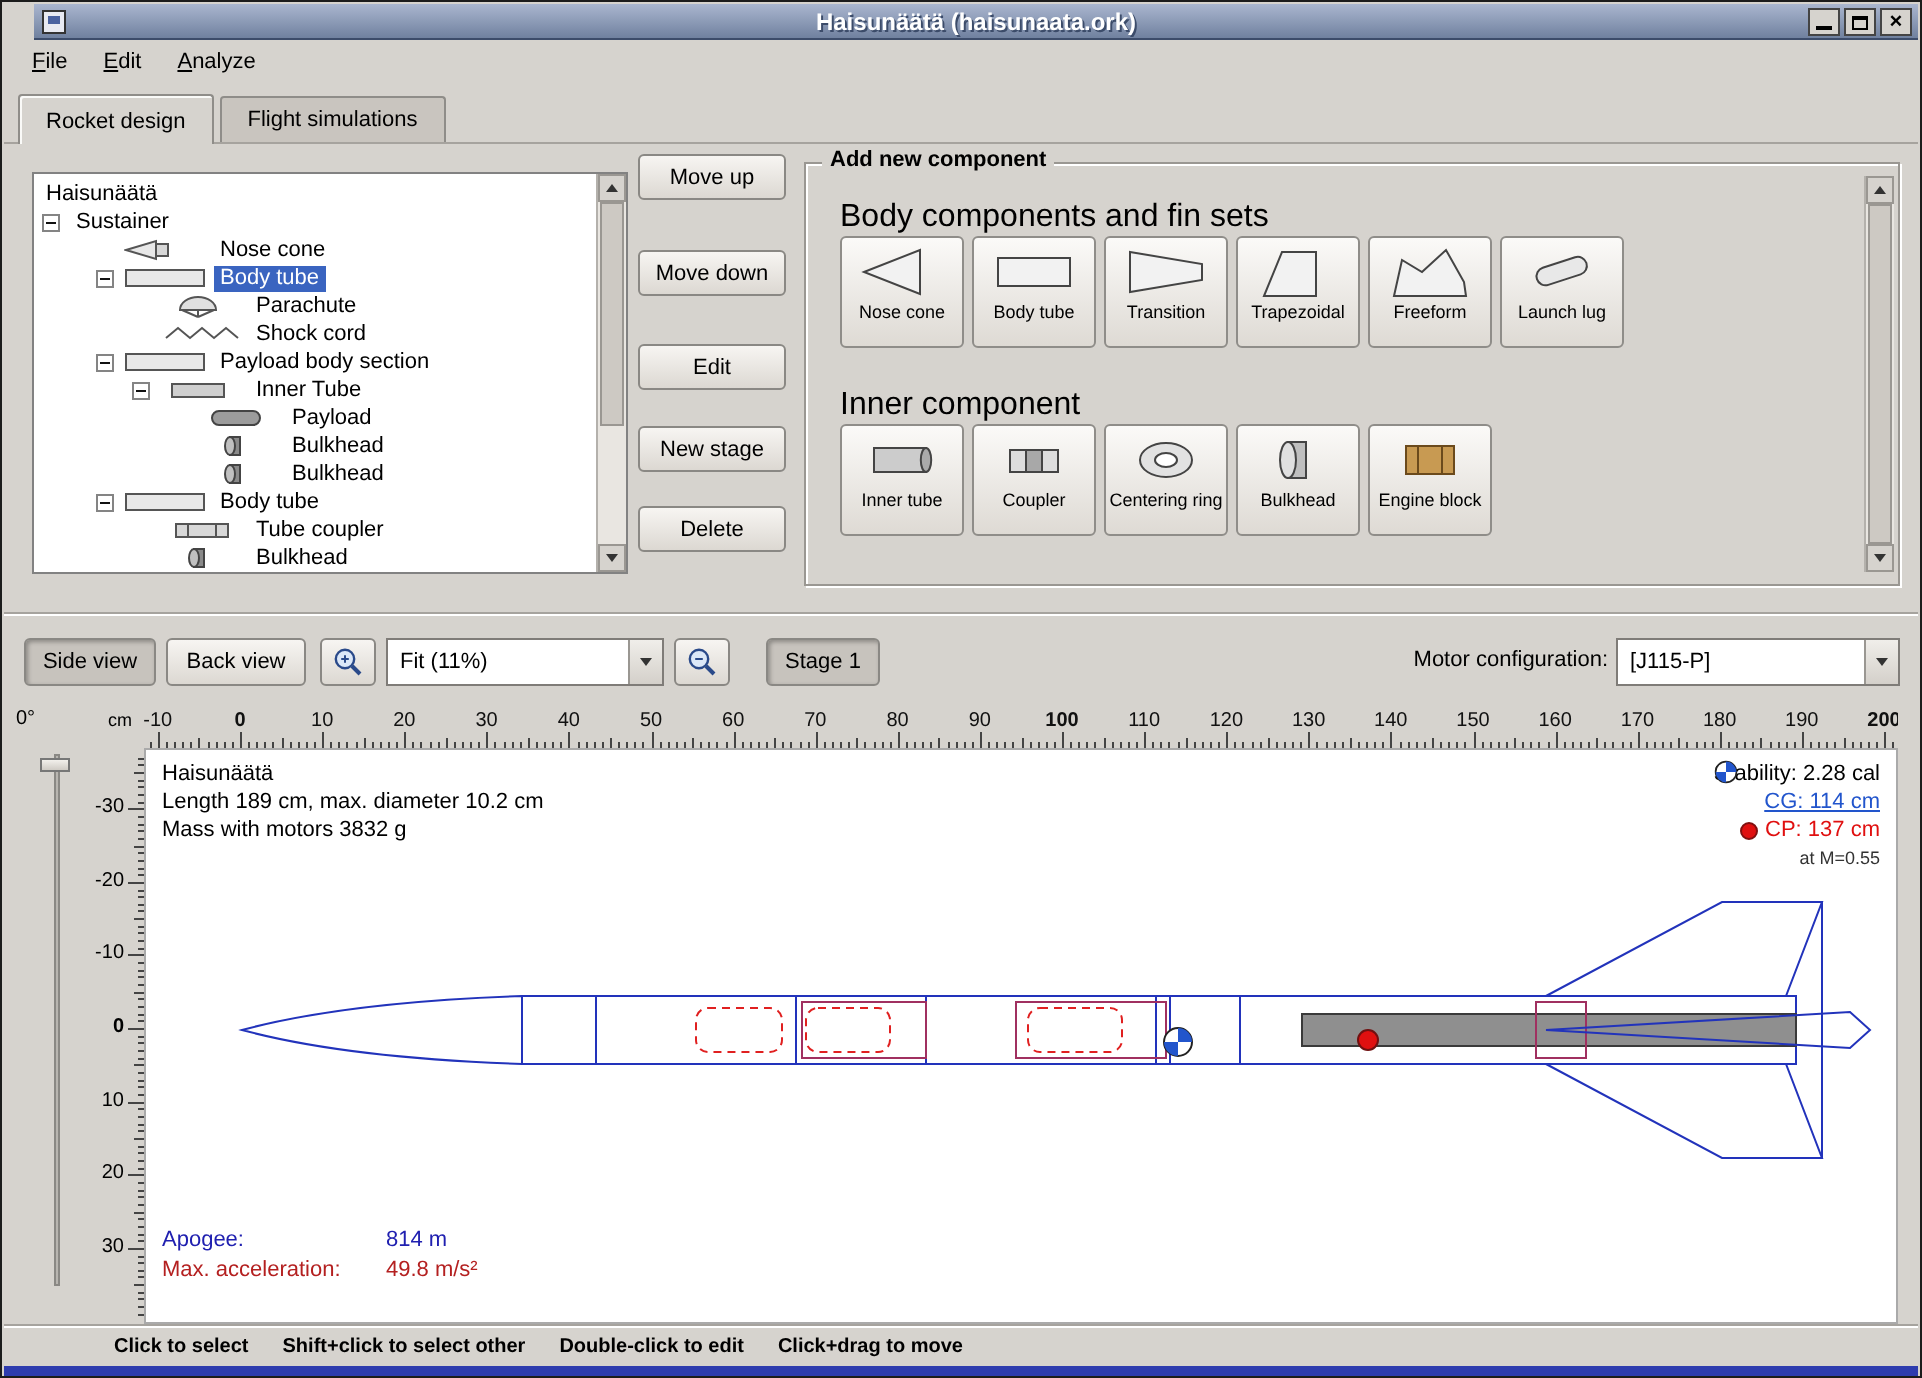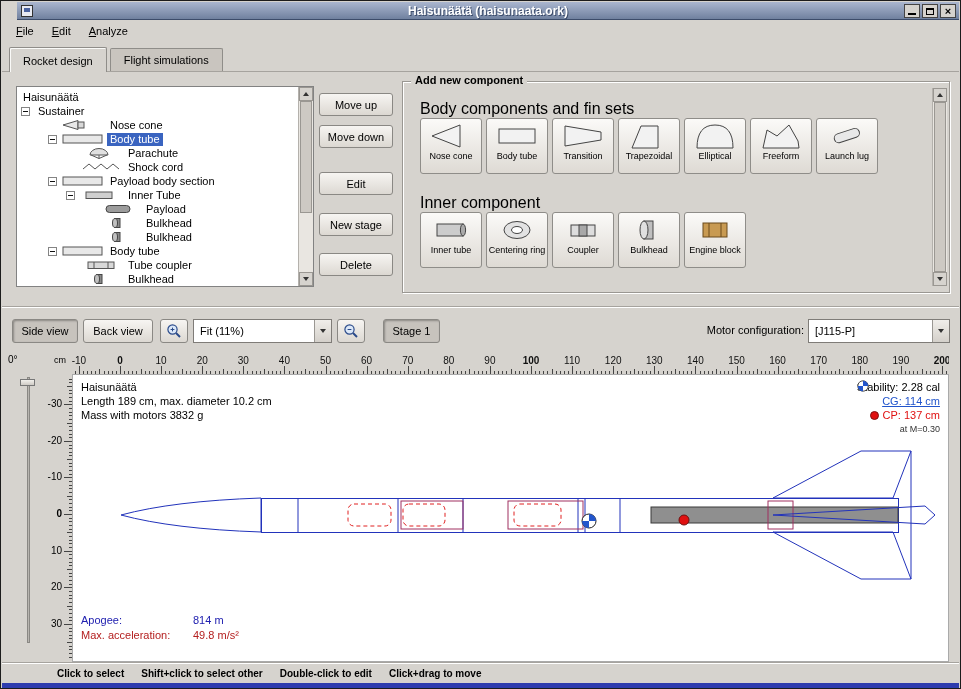--- a/index.html
+++ b/index.html
@@ -47,21 +47,21 @@
   .vscroll{position:absolute;right:0;top:0;bottom:0;width:15px;background:#e9e6e1;border-left:1px solid #b4b1ac;}
   .sb-btn{position:absolute;left:0;right:0;height:14px;background:#d6d3ce;border:1px solid #9a9792;}
   .sb-btn.up{top:0;}
   .sb-btn.down{bottom:0;}
   .arr-u{width:0;height:0;border-left:3px solid transparent;border-right:3px solid transparent;border-bottom:4px solid #333;margin:4px auto;}
   .arr-d{width:0;height:0;border-left:3px solid transparent;border-right:3px solid transparent;border-top:4px solid #333;margin:4px auto;}
   .sb-thumb{position:absolute;left:1px;right:1px;background:#cdc9c3;border:1px solid #9a9792;}
   
   .push-btn{position:absolute;left:317px;width:74px;height:23px;font-size:11px;display:flex;align-items:center;justify-content:center;
     background:linear-gradient(#f7f5f2,#dcd8d2);border:1px solid #8a8884;border-radius:3px;}
-  .p1{top:21px}.p2{top:53px}.p3{top:100px}.p4{top:141px}.p5{top:181px}
+  .p1{top:5px}.p2{top:53px}.p3{top:100px}.p4{top:141px}.p5{top:181px}
   
   .groupbox{position:absolute;left:400px;top:9px;width:548px;height:212px;border:1px solid #9a9792;
     box-shadow:inset 1px 1px 0 #fff,1px 1px 0 #fff;}
   .groupbox-title{position:absolute;top:-8px;left:8px;background:#d6d3ce;padding:0 4px;font-weight:bold;font-size:11px;}
   .grp-label{position:absolute;left:17px;font-size:16px;}
   .gl1{top:18px}.gl2{top:112px}
   .comp-row{position:absolute;left:17px;display:flex;gap:4px;}
   .row1{top:36px}.row2{top:130px}
   .comp-btn{width:62px;height:56px;display:flex;flex-direction:column;align-items:center;padding-top:3px;
     background:linear-gradient(#fbfaf8,#dedad4);border:1px solid #8f8d89;border-radius:3px;}
@@ -297,26 +297,20 @@
             <span class="comp-label">Transition</span>
           </div>
           <div class="comp-btn">
             <span class="comp-icon"><svg width="44" height="28" viewBox="0 0 44 28">
                 <path d="M5,26 L14,4 L31,4 L31,26 Z" fill="#f2f2f2" stroke="#444"></path>
               </svg></span>
             <span class="comp-label">Trapezoidal</span>
           </div>
           <div class="comp-btn">
             <span class="comp-icon"><svg width="44" height="28" viewBox="0 0 44 28">
-                <path d="M4,26 Q4,3 22,3 Q40,3 40,26 Z" fill="#f2f2f2" stroke="#444"></path>
-              </svg></span>
-            <span class="comp-label">Elliptical</span>
-          </div>
-          <div class="comp-btn">
-            <span class="comp-icon"><svg width="44" height="28" viewBox="0 0 44 28">
                 <path d="M4,26 L8,8 L18,14 L30,3 L39,19 L40,26 Z" fill="#f2f2f2" stroke="#444"></path>
               </svg></span>
             <span class="comp-label">Freeform</span>
           </div>
           <div class="comp-btn">
             <span class="comp-icon"><svg width="44" height="28" viewBox="0 0 44 28">
                 <g transform="rotate(-18 22 14)">
                   <rect x="9" y="9" width="26" height="9" rx="4.5" fill="#e8e8e8" stroke="#444"></rect>
                 </g>
               </svg></span>
@@ -327,31 +321,31 @@
       <div class="comp-row row2">
           <div class="comp-btn">
             <span class="comp-icon"><svg width="44" height="28" viewBox="0 0 44 28">
                 <rect x="8" y="8" width="26" height="12" fill="#cccccc" stroke="#444"></rect>
                 <ellipse cx="34" cy="14" rx="2.6" ry="6" fill="#aaaaaa" stroke="#444"></ellipse>
               </svg></span>
             <span class="comp-label">Inner tube</span>
           </div>
           <div class="comp-btn">
             <span class="comp-icon"><svg width="44" height="28" viewBox="0 0 44 28">
+                <rect x="10" y="9" width="24" height="11" fill="#dddddd" stroke="#444"></rect>
+                <rect x="18" y="9" width="8" height="11" fill="#a8a8a8" stroke="#444"></rect>
+              </svg></span>
+            <span class="comp-label">Coupler</span>
+          </div>
+          <div class="comp-btn">
+            <span class="comp-icon"><svg width="44" height="28" viewBox="0 0 44 28">
                 <ellipse cx="22" cy="14" rx="13" ry="8.5" fill="#e2e2e2" stroke="#444"></ellipse>
                 <ellipse cx="22" cy="14" rx="5.5" ry="3.5" fill="#ffffff" stroke="#444"></ellipse>
               </svg></span>
             <span class="comp-label">Centering ring</span>
-          </div>
-          <div class="comp-btn">
-            <span class="comp-icon"><svg width="44" height="28" viewBox="0 0 44 28">
-                <rect x="10" y="9" width="24" height="11" fill="#dddddd" stroke="#444"></rect>
-                <rect x="18" y="9" width="8" height="11" fill="#a8a8a8" stroke="#444"></rect>
-              </svg></span>
-            <span class="comp-label">Coupler</span>
           </div>
           <div class="comp-btn">
             <span class="comp-icon"><svg width="44" height="28" viewBox="0 0 44 28">
                 <rect x="17" y="5" width="9" height="18" fill="#bfbfbf" stroke="#444"></rect>
                 <ellipse cx="17" cy="14" rx="4" ry="9" fill="#e0e0e0" stroke="#444"></ellipse>
               </svg></span>
             <span class="comp-label">Bulkhead</span>
           </div>
           <div class="comp-btn">
             <span class="comp-icon"><svg width="44" height="28" viewBox="0 0 44 28">
@@ -787,21 +781,21 @@
               <circle cx="6" cy="6" r="5.2" fill="#fff" stroke="#222" stroke-width="0.8"></circle>
               <path class="svg-cg" d="M6,6 L6,0.8 A5.2,5.2 0 0 1 11.2,6 Z"></path>
               <path class="svg-cg" d="M6,6 L6,11.2 A5.2,5.2 0 0 1 0.8,6 Z"></path>
             </svg>
           <span class="cgtext">CG: 114 cm</span>
         </div>
         <div class="row">
           <span class="cpdot"></span>
           <span class="cptext">CP: 137 cm</span>
         </div>
-        <div class="machnote">at M=0.30</div>
+        <div class="machnote">at M=0.55</div>
       </div>
 
       <div class="flight">
         <div class="blue"><span class="flabel">Apogee:</span><span>814 m</span></div>
         <div class="red"><span class="flabel">Max. acceleration:</span><span>49.8 m/s²</span></div>
       </div>
     </div>
   </div>
 
   <div class="statusbar">

